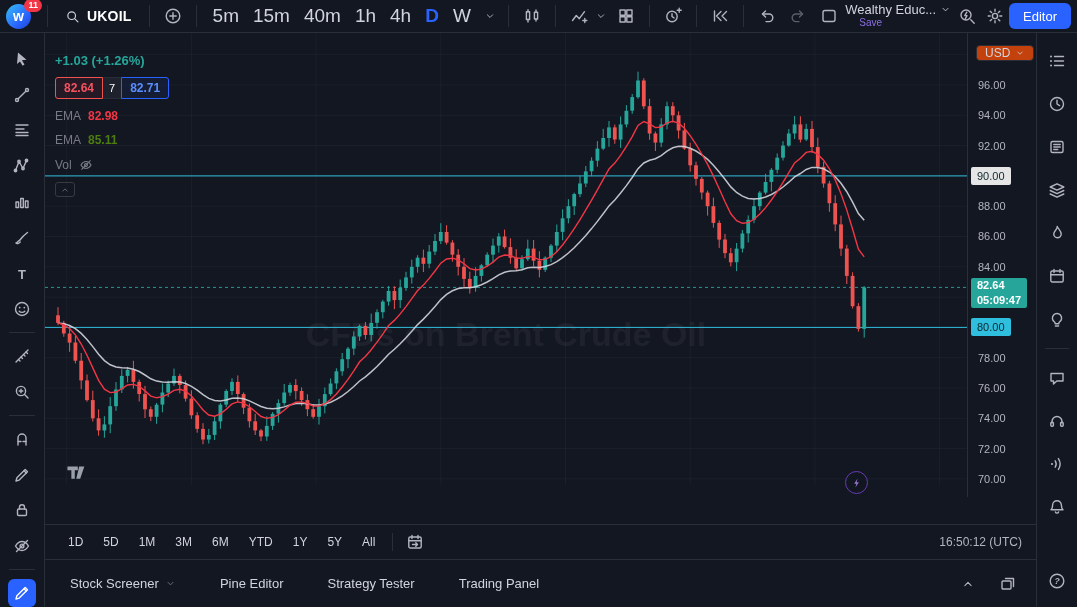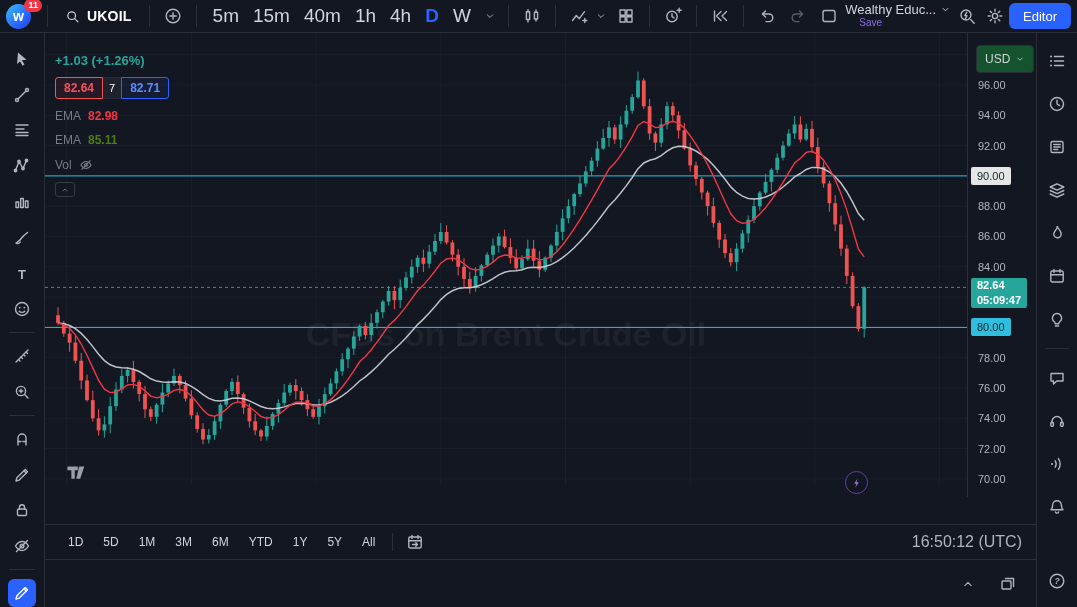--- a/index.html
+++ b/index.html
@@ -71,36 +71,36 @@
   .bolt-btn{position:absolute;left:800px;top:438px;width:23px;height:23px;border-radius:50%;
             border:1.5px solid #673ab7;color:#9575cd;display:flex;align-items:center;justify-content:center;
             background:rgba(19,23,34,.8);cursor:pointer;z-index:4}
 
   
   #price-axis{position:absolute;left:922px;top:0;width:69px;height:464px;border-left:1px solid var(--border);cursor:ns-resize}
   .pl{position:absolute;left:10px;transform:translateY(-50%);font-size:11px;color:#b2b5be;white-space:nowrap}
   .axis-badge{position:absolute;left:3px;border-radius:2px;font-size:11px;padding:0 6px;
               line-height:18px;height:18px;white-space:nowrap;z-index:3}
   .axis-badge.current{height:30px;line-height:15px;padding:0 6px;font-weight:bold}
-  .usd-btn{position:absolute;top:12px;left:8px;height:28px;border:1px solid var(--border);border-radius:4px;
-           display:flex;align-items:center;gap:5px;padding:0 8px;font-size:12px;color:var(--text);cursor:pointer;background:#14532d}
+  .usd-btn{position:absolute;top:12px;left:8px;height:16px;border:1px solid var(--border);border-radius:4px;
+           display:flex;align-items:center;gap:5px;padding:0 8px;font-size:12px;color:var(--text);cursor:pointer;background:#c2410c}
 
   
   #time-axis{position:absolute;left:0;top:464px;width:991px;height:27px;border-top:1px solid var(--border);cursor:ew-resize}
   .month{position:absolute;top:6px;font-size:11px;color:var(--muted);transform:translateX(-50%)}
   .axis-gear{position:absolute;right:18px;top:5px;color:var(--muted);cursor:pointer}
 
   
   #range-bar{position:absolute;left:0;top:491px;width:991px;height:36px;border-top:1px solid var(--border);
              border-bottom:1px solid var(--border);display:flex;align-items:center;padding:0 14px}
   #ranges{display:flex;align-items:center;gap:2px}
   .range-btn{padding:0 9px;height:22px;display:flex;align-items:center;border-radius:4px;
              font-size:12px;color:var(--text);cursor:pointer}
   .rb-sep{width:1px;height:18px;background:var(--border);margin:0 8px}
-  .clock{margin-left:auto;font-size:16px;color:#b2b5be;cursor:pointer}
+  .clock{margin-left:auto;font-size:12px;color:#b2b5be;cursor:pointer}
 
   
   #bottom-tabs{position:absolute;left:0;top:527px;width:991px;height:47px;display:flex;align-items:center;padding-left:25px}
   #tabs{display:flex;align-items:center;gap:44px}
   .tab{font-size:13px;color:var(--text);display:flex;align-items:center;gap:6px;cursor:pointer;white-space:nowrap}
   .bt-icons{margin-left:auto;display:flex;gap:12px;padding-right:14px;color:var(--icon)}
 
   
   #right-sidebar{position:absolute;right:0;top:33px;bottom:0;width:41px;border-left:1px solid var(--border);
                  display:flex;flex-direction:column;align-items:center;padding:14px 0 12px;gap:15px}
@@ -753,20 +753,39 @@
         <svg width="18" height="18" viewBox="0 0 18 18" fill="none" stroke="currentColor" stroke-width="1.4" stroke-linecap="round" stroke-linejoin="round">
           <rect x="2.8" y="4" width="12.4" height="11" rx="1.5"></rect>
           <path d="M2.8 7.8h12.4M6 2.5v3M12 2.5v3"></path>
           <path d="M6.5 11.5h5M9.8 9.8l1.7 1.7-1.7 1.7"></path>
         </svg>
       </i>
     <div class="clock">16:50:12 (UTC)</div>
   </div>
 
   <div id="bottom-tabs">
+    <div id="tabs">
+        <div class="tab">
+          <span>Stock Screener</span>
+          <i class="ic" style="color: rgb(120, 123, 134);">
+            <svg width="11" height="11" viewBox="0 0 18 18" fill="none" stroke="currentColor" stroke-width="1.4" stroke-linecap="round" stroke-linejoin="round">
+              <path d="M5 7.2l4 4 4-4"></path>
+            </svg>
+          </i>
+        </div>
+        <div class="tab">
+          <span>Pine Editor</span>
+        </div>
+        <div class="tab">
+          <span>Strategy Tester</span>
+        </div>
+        <div class="tab">
+          <span>Trading Panel</span>
+        </div>
+      </div>
     <div class="bt-icons">
       <i class="ic icon-btn">
           <svg width="14" height="14" viewBox="0 0 18 18" fill="none" stroke="currentColor" stroke-width="1.4" stroke-linecap="round" stroke-linejoin="round">
             <path d="M5 11l4-4 4 4"></path>
           </svg>
         </i>
       <i class="ic icon-btn">
           <svg width="18" height="18" viewBox="0 0 18 18" fill="none" stroke="currentColor" stroke-width="1.4" stroke-linecap="round" stroke-linejoin="round">
             <rect x="3" y="6" width="9" height="8" rx="1"></rect>
             <path d="M6.5 3.5h8v8"></path>

